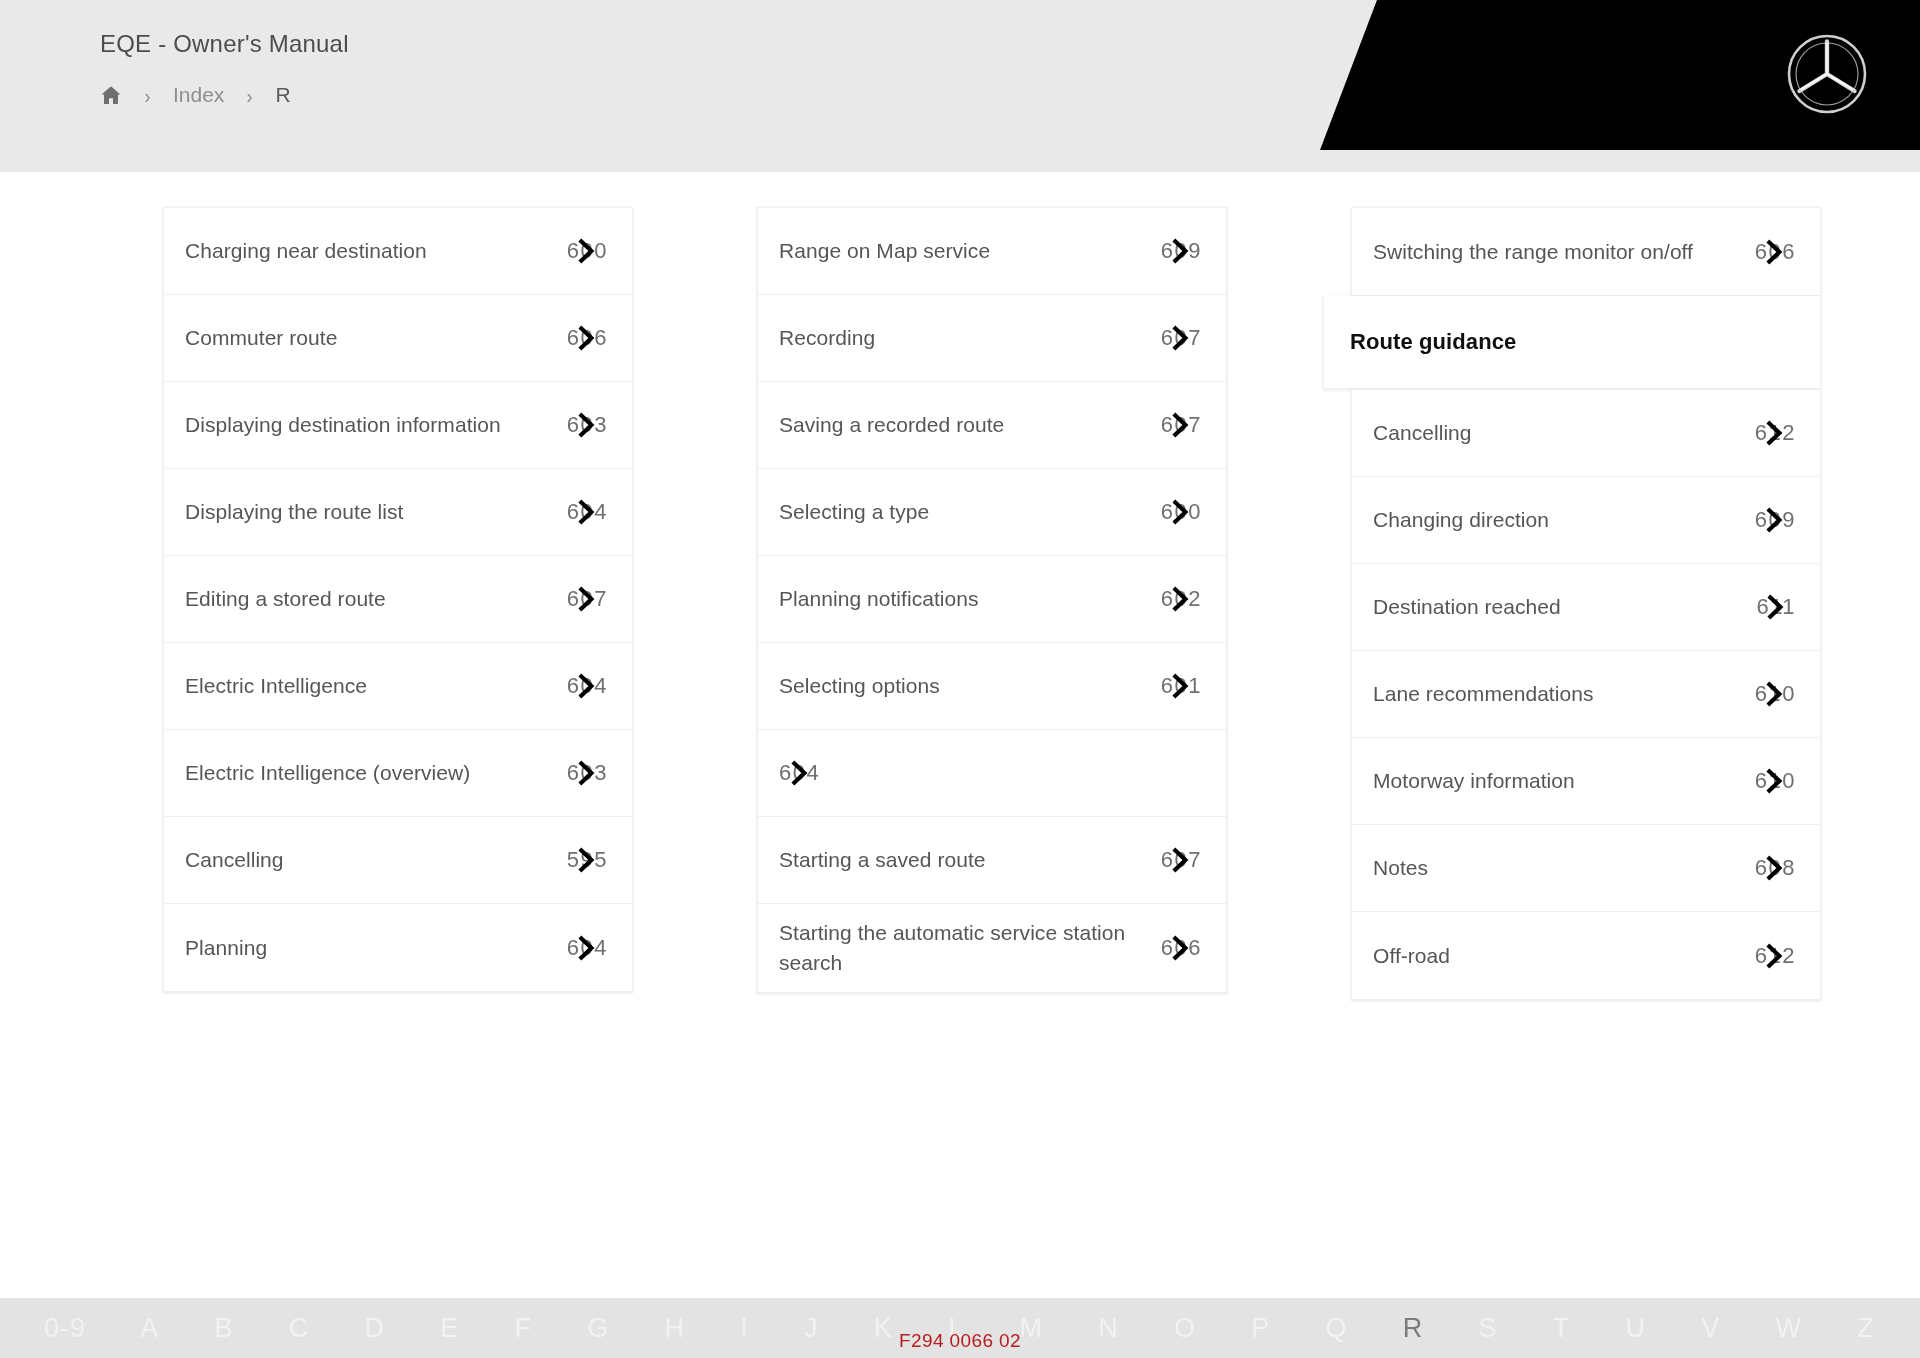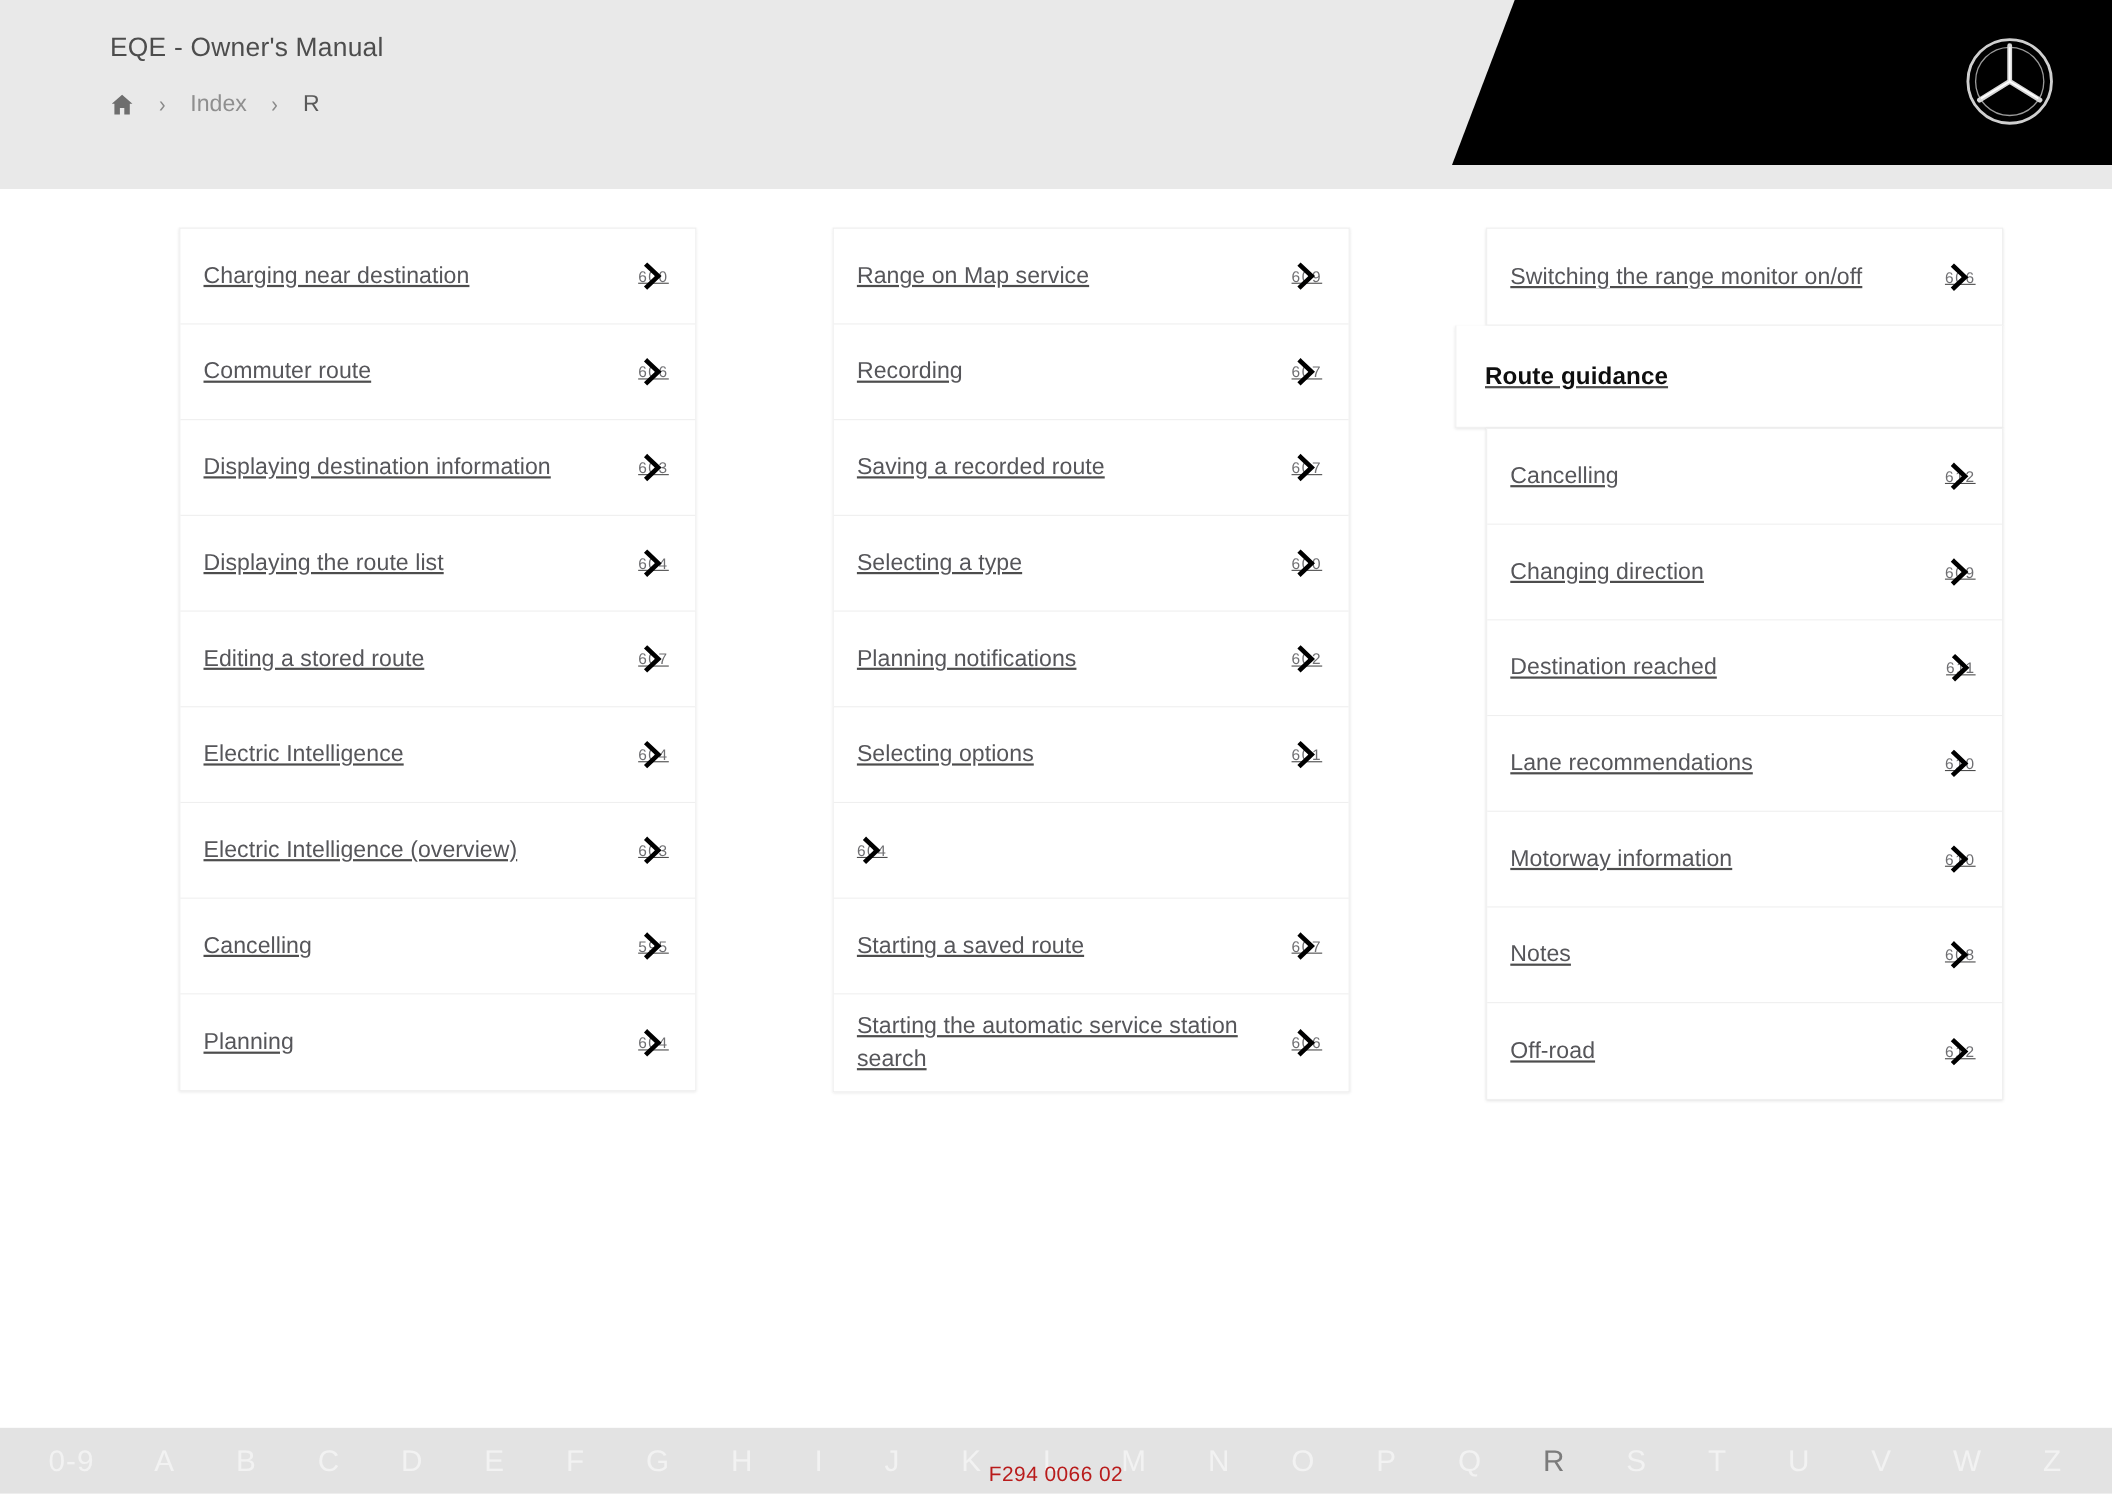--- a/index.html
+++ b/index.html
@@ -102,21 +102,20 @@
     background: #ffffff;
     padding: 35px 0 0 0;
   }
 
   .columns {
     display: flex;
     gap: 0;
     padding-left: 163px;
     padding-right: 90px;
     align-items: flex-start;
-    text-decoration: underline;
   }
 
   .column {
     width: 470px;
     flex: 0 0 470px;
   }
   .column + .column { margin-left: 124px; }
 
   
   .card {
@@ -141,21 +140,21 @@
     font-size: 21px;
     line-height: 30px;
     color: #56565a;
     letter-spacing: .05px;
     max-width: 352px;
   }
 
   
   .pageref {
     position: relative;
-    font-size: 14px;
+    font-size: 22px;
     color: #6f6f72;
     white-space: nowrap;
     flex: 0 0 auto;
     letter-spacing: 1.5px;
     padding-right: 2px;
   }
   .pageref .chev {
     position: absolute;
     left: 50%;
     top: 50%;

